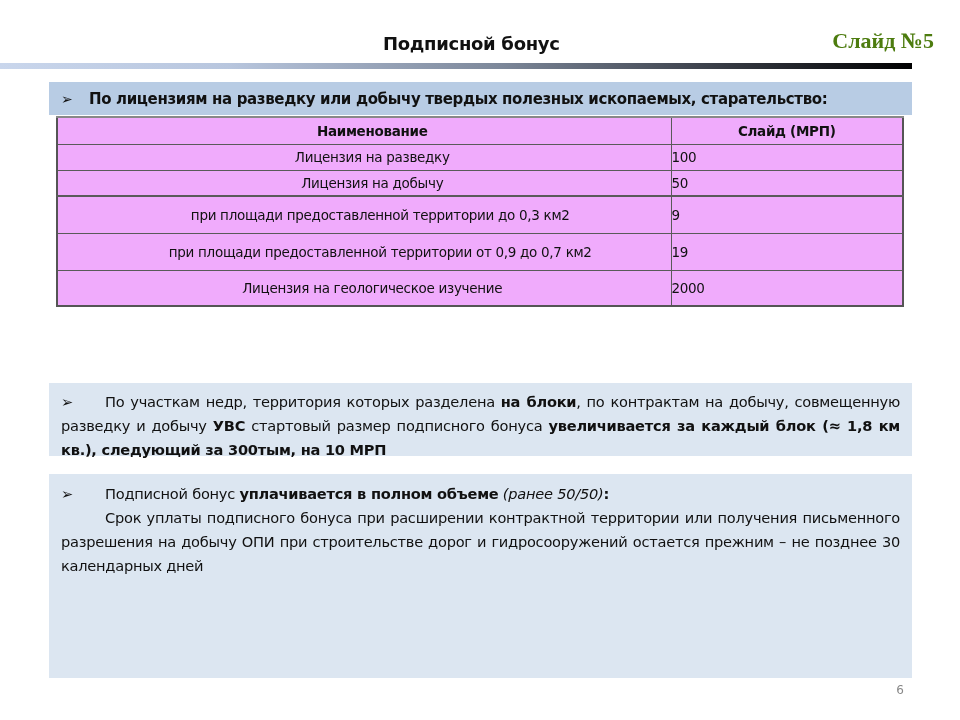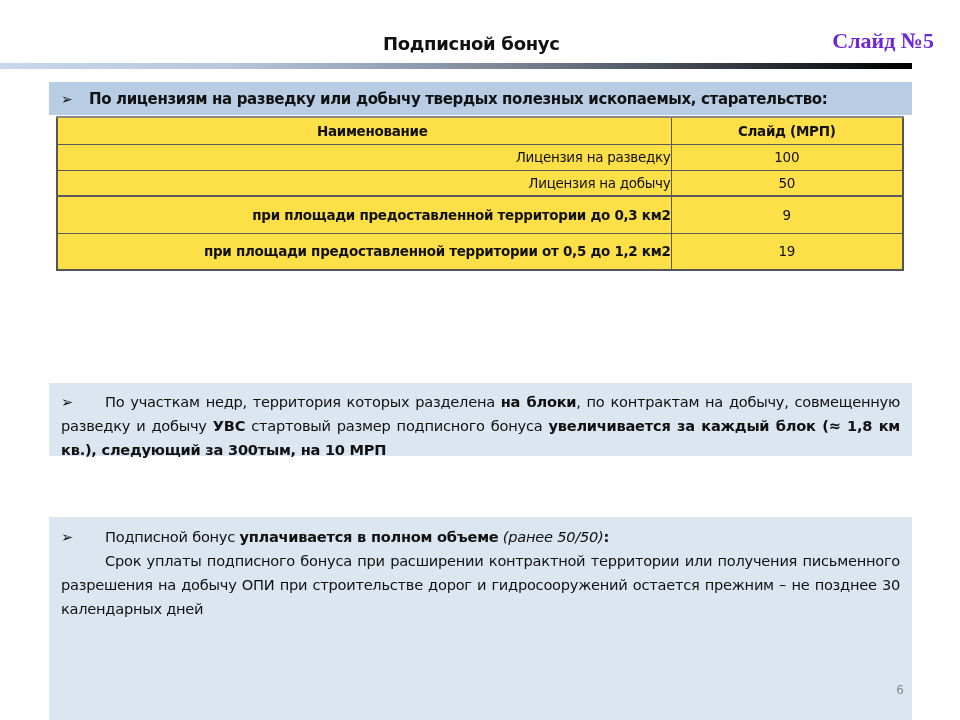--- a/index.html
+++ b/index.html
@@ -7,63 +7,63 @@
   body { position: relative; font-family: "Liberation Sans", "DejaVu Sans", sans-serif; color: #111; }
 
   .slide-title {
     position: absolute; left: 383px; top: 33px;
     font-size: 18px; font-weight: bold; color: #111;
     font-family: "DejaVu Sans", sans-serif; letter-spacing: -0.3px;
   }
   .slide-number {
     position: absolute; right: 26px; top: 28px;
     font-family: "Liberation Serif", "DejaVu Serif", serif;
-    font-size: 22px; font-weight: bold; color: #6d28d9;
+    font-size: 22px; font-weight: bold; color: #4d7c0f;
   }
   .title-rule {
     position: absolute; left: 0; top: 63px; width: 912px; height: 6px;
     background: linear-gradient(to right, #c9d6ec 0%, #b8c6de 25%, #7c8799 55%, #353942 80%, #000 100%);
   }
 
   .section-header {
     position: absolute; left: 49px; top: 82px; width: 863px; height: 33px;
     background: #b8cce4;
     display: flex; align-items: center; padding-left: 12px;
     font-size: 15px; font-weight: bold; font-family: "DejaVu Sans", sans-serif; letter-spacing: -0.35px;
   }
   .bullet { display: inline-block; width: 28px; font-weight: normal; font-size: 14px; }
 
   table.rates {
     position: absolute; left: 56px; top: 116px; width: 848px;
     border-collapse: collapse;
-    background: #fde047;
+    background: #f0abfc;
     font-family: "DejaVu Sans", sans-serif; font-size: 13.5px; letter-spacing: -0.3px;
     border-left: 2px solid #555; border-right: 2px solid #555; border-bottom: 2px solid #555;
   }
   table.rates th, table.rates td {
     border-top: 1px solid #5a5a5a; border-left: 1px solid #5a5a5a;
-    padding: 0 0 0 16px; text-align: right; font-weight: normal;
+    padding: 0 0 0 16px; text-align: center; font-weight: normal;
   }
   table.rates th { font-weight: bold; text-align: center; height: 27px; border-top: 2px solid #888; }
-  table.rates td.val { text-align: center; padding: 0; width: 232px; }
+  table.rates td.val { text-align: left; padding: 0; width: 232px; }
   table.rates th.val { width: 232px; padding: 0; }
   table.rates tr.short td { height: 26px; }
   table.rates tr.tall td { height: 37px; }
   table.rates tr.last td { height: 36px; }
-  table.rates td.indent { padding-left: 32px; font-weight: bold; }
+  table.rates td.indent { padding-left: 32px; }
   table.rates tr.thick td { border-top: 2px solid #5a5a5a; }
 
   .box {
     position: absolute; left: 49px; width: 863px;
     background: #dce6f1;
     font-family: "DejaVu Sans", sans-serif; font-size: 14.6px; line-height: 24px; letter-spacing: -0.25px;
     text-align: justify; padding: 0 12px;
   }
   .box1 { top: 383px; height: 73px; padding-top: 7px; }
-  .box2 { top: 474px; height: 204px; padding-top: 8px; margin-top: 43px; }
+  .box2 { top: 474px; height: 204px; padding-top: 8px; }
   .box p { text-indent: 0; }
   .box .ind { display: inline-block; width: 44px; }
   .box .lead { display: inline-block; width: 44px; }
   b { font-weight: bold; }
   i { font-style: italic; }
 
   .page-num {
     position: absolute; right: 56px; top: 683px;
     font-size: 12px; color: #888; font-family: "DejaVu Sans", sans-serif;
   }
@@ -94,22 +94,26 @@
     </tr>
     <tr class="short">
       <td>Лицензия на добычу</td>
       <td class="val">50</td>
     </tr>
     <tr class="tall thick">
       <td class="indent">при площади предоставленной территории до 0,3 км2</td>
       <td class="val">9</td>
     </tr>
     <tr class="tall">
-      <td class="indent">при площади предоставленной территории от 0,5 до 1,2 км2</td>
+      <td class="indent">при площади предоставленной территории от 0,9 до 0,7 км2</td>
       <td class="val">19</td>
+    </tr>
+    <tr class="last">
+      <td>Лицензия на геологическое изучение</td>
+      <td class="val">2000</td>
     </tr>
   </tbody>
 </table>
 
 <div class="box box1">
   <p><span class="lead">➢</span><span>По участкам недр, территория которых разделена </span><b>на блоки</b><span>, по контрактам на добычу, совмещенную разведку и добычу </span><b>УВС</b><span> стартовый размер подписного бонуса </span><b>увеличивается за каждый блок (≈ 1,8 км кв.), следующий за 300тым, на 10 МРП</b></p>
 </div>
 
 <div class="box box2">
   <p><span class="lead">➢</span><span>Подписной бонус </span><b>уплачивается в полном объеме</b><i> (ранее 50/50)</i><b>:</b></p>

